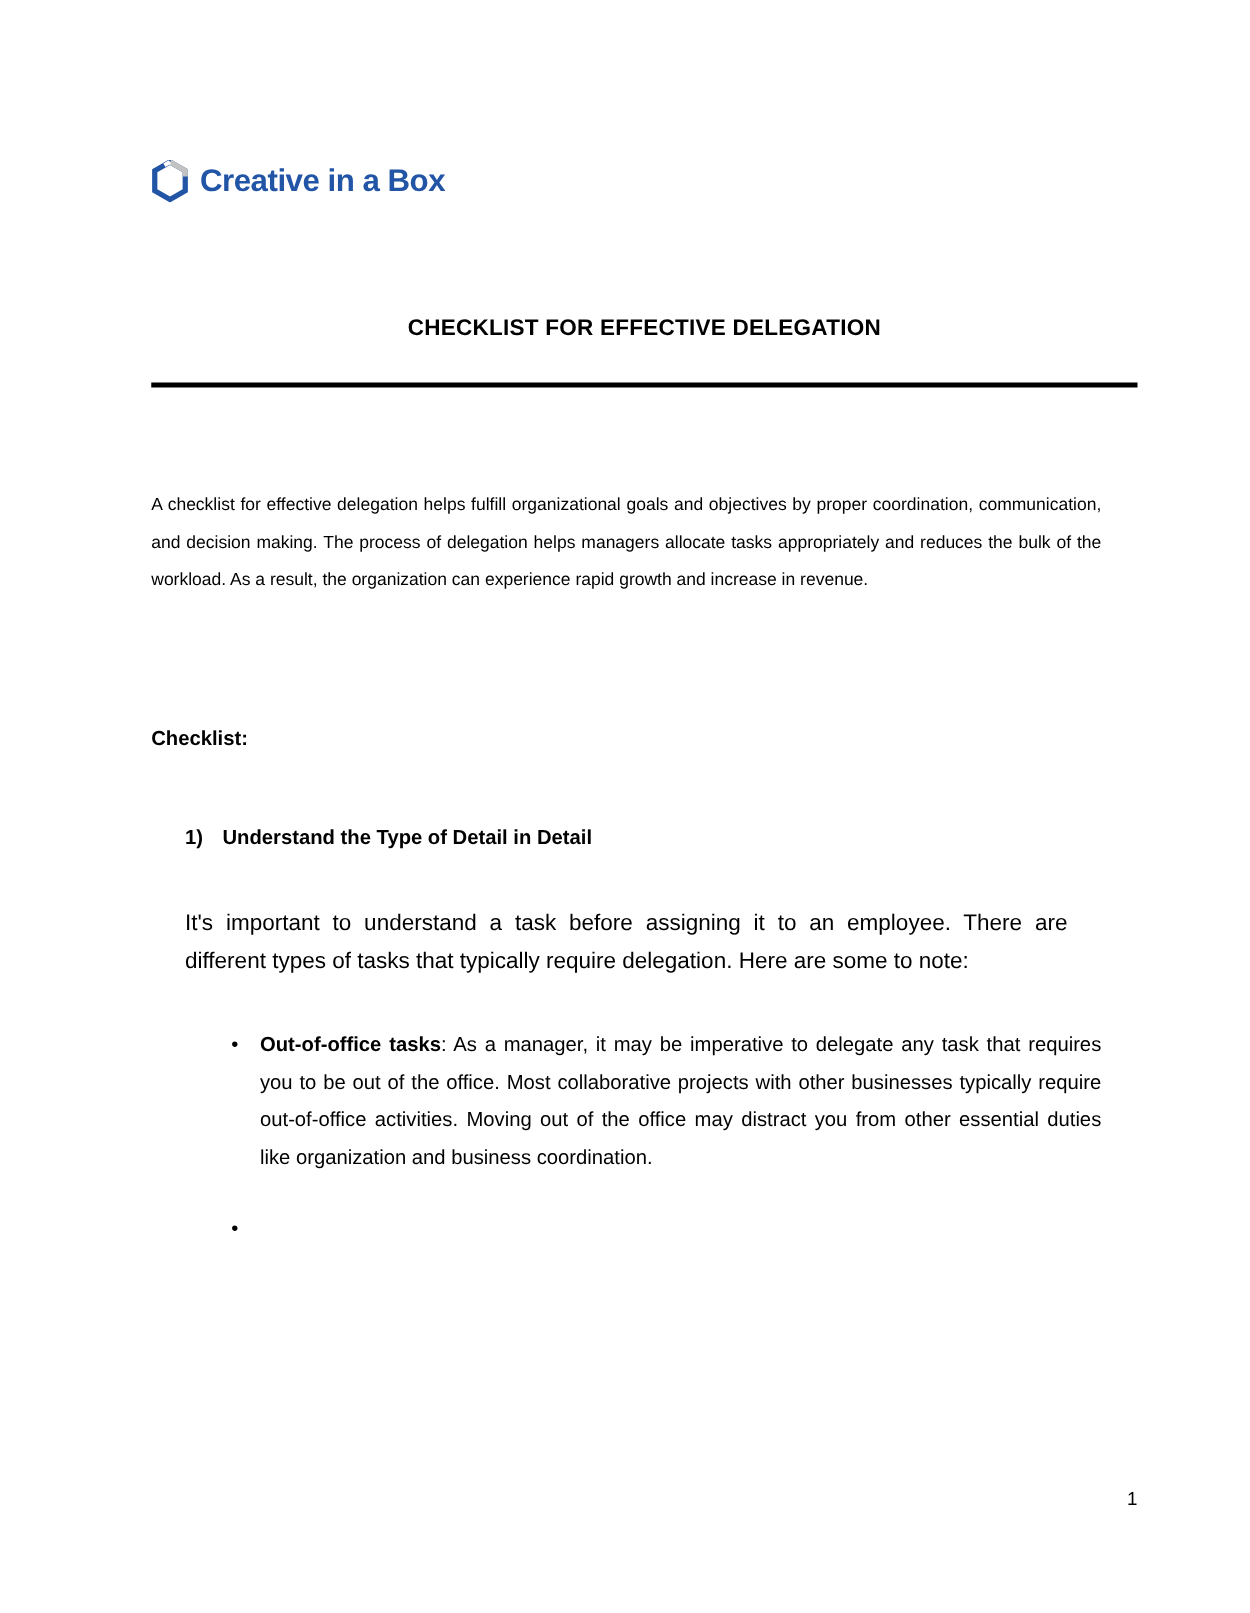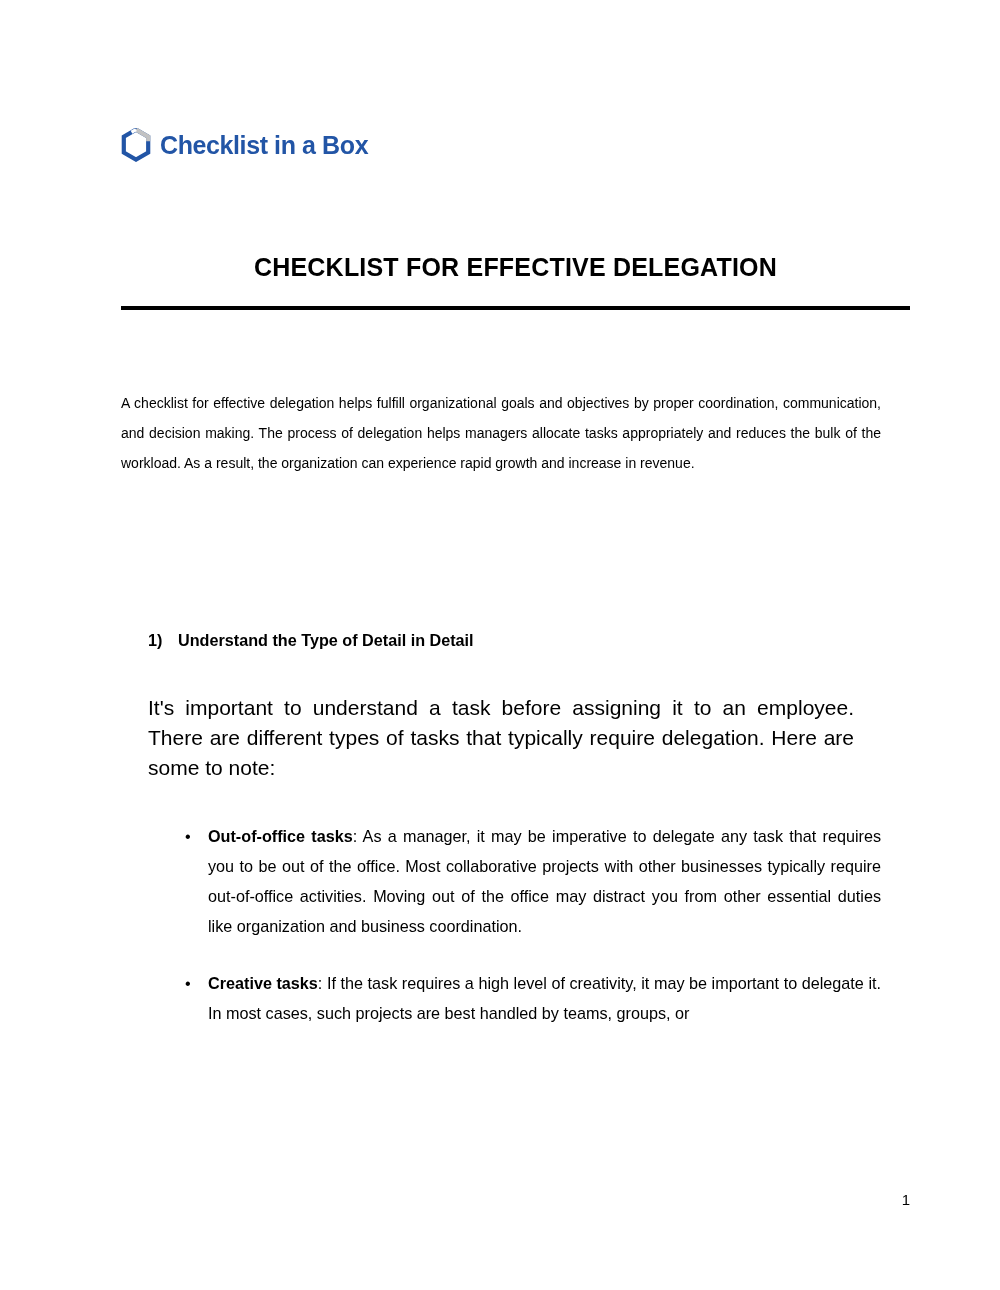--- a/index.html
+++ b/index.html
@@ -46,21 +46,21 @@
     line-height: 1;
   }
 
   
   .doc-title {
     position: absolute;
     left: 121px;
     top: 252px;
     width: 789px;
     text-align: center;
-    font-size: 25px;
+    font-size: 18px;
     font-weight: bold;
     letter-spacing: 0.2px;
     line-height: 1.2;
   }
 
   .title-rule {
     position: absolute;
     left: 121px;
     top: 306px;
     width: 789px;
@@ -108,21 +108,21 @@
     width: 30px;
     flex: 0 0 30px;
   }
   .num-text { flex: 1 1 auto; }
 
   .sub-para {
     margin: 0;
     padding-left: 27px;
     width: 733px;
     box-sizing: border-box;
-    font-size: 21px;
+    font-size: 18px;
     line-height: 30px;
     text-align: justify;
     text-justify: inter-word;
   }
 
   
   .bullet-item {
     display: flex;
     margin: 0;
     padding-left: 64px;
@@ -157,35 +157,36 @@
 <body>
 
 <div class="page">
 
   <div class="logo-block">
     <svg class="logo-mark" viewBox="0 0 30 34">
       <path d="M15 1.6 L27.2 8.6 L27.2 24.6 L15 31.6 L2.8 24.6 L2.8 8.6 Z" fill="none" stroke="#2255A6" stroke-width="4.2" stroke-linejoin="miter"></path>
       <path d="M15 1.6 L27.2 8.6 L27.2 13.2" fill="none" stroke="#C2C2C2" stroke-width="4.2" stroke-linejoin="miter"></path>
       <path d="M15 1.6 L10.5 4.2" fill="none" stroke="#ffffff" stroke-width="3.4"></path>
     </svg>
-    <span class="logo-word">Checklist in a Box</span>
+    <span class="logo-word">Creative in a Box</span>
   </div>
 
   <div class="doc-title">CHECKLIST FOR EFFECTIVE DELEGATION</div>
   <div class="title-rule"></div>
 
   <div class="content">
 
     <p class="body-para">A checklist for effective delegation helps fulfill organizational goals and objectives by proper coordination, communication, and decision making. The process of delegation helps managers allocate tasks appropriately and reduces the bulk of the workload. As a result, the organization can experience rapid growth and increase in revenue.</p>
 
     <div class="spacer-lg"></div>
 
 
     <div class="spacer-lg"></div>
 
+    <p class="checklist-label">Checklist:</p>
 
     <div class="spacer-lg"></div>
 
     <div class="num-item">
       <span class="num-marker">1)</span>
       <span class="num-text">Understand the Type of Detail in Detail</span>
     </div>
 
     <div class="spacer-md"></div>
 
@@ -195,20 +196,19 @@
 
     <div class="bullet-item">
       <span class="bullet-marker">•</span>
       <span class="bullet-text"><b>Out-of-office tasks</b><span>: As a manager, it may be imperative to delegate any task that requires you to be out of the office. Most collaborative projects with other businesses typically require out-of-office activities. Moving out of the office may distract you from other essential duties like organization and business coordination.</span></span>
     </div>
 
     <div class="spacer-sm"></div>
 
     <div class="bullet-item">
       <span class="bullet-marker">•</span>
-      <span class="bullet-text"><b>Creative tasks</b><span>: If the task requires a high level of creativity, it may be important to delegate it. In most cases, such projects are best handled by teams, groups, or</span></span>
     </div>
 
   </div>
 
   <div class="page-number">1</div>
 
 </div>
 
 </body></html>

